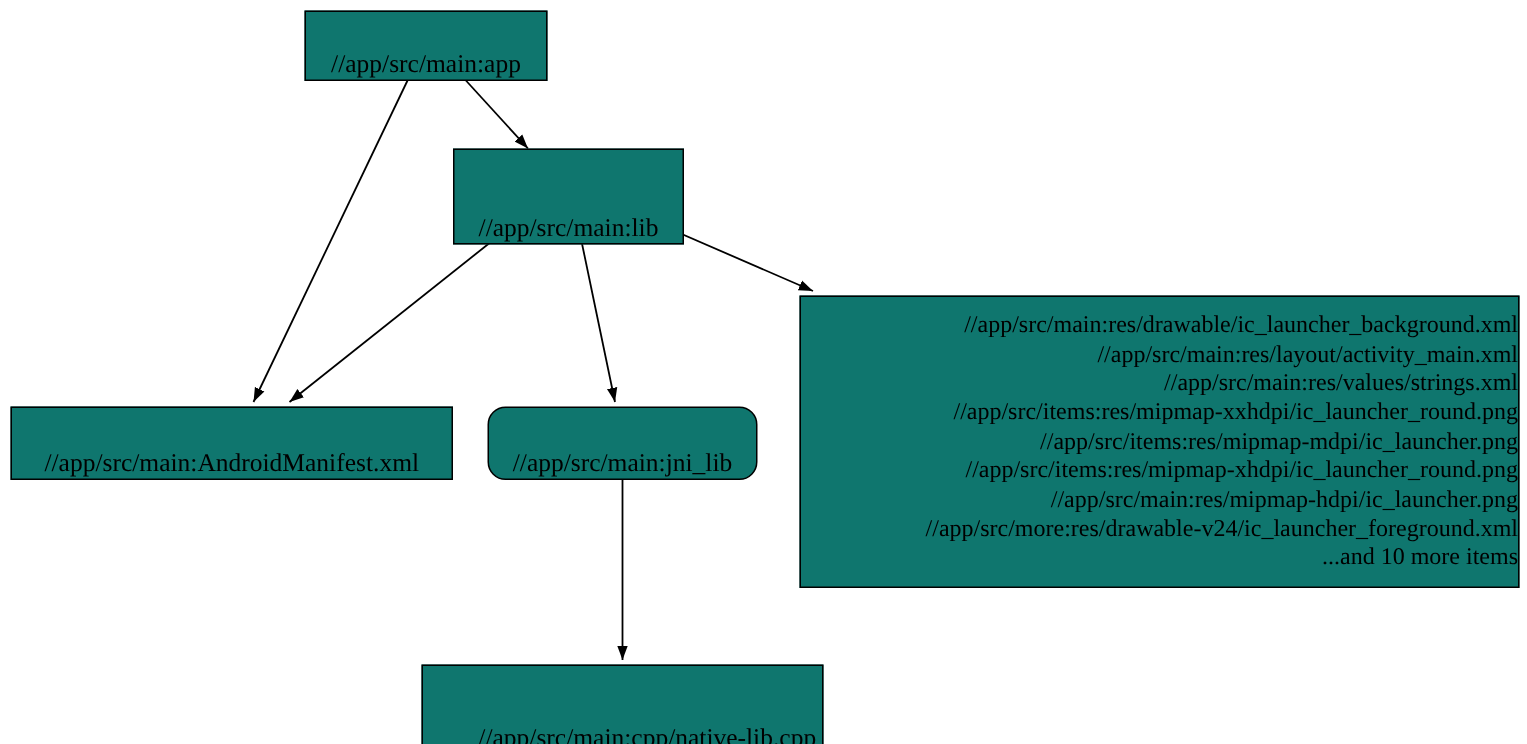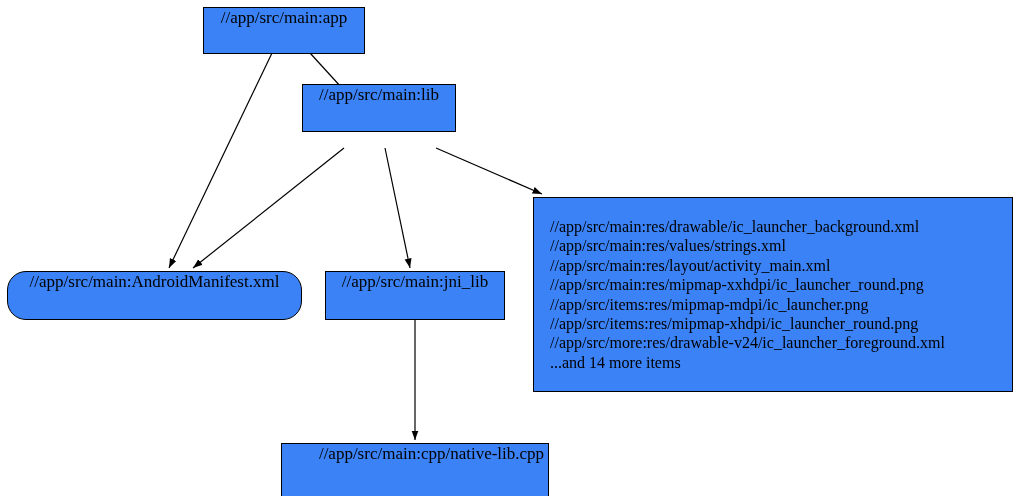--- a/index.html
+++ b/index.html
@@ -24,24 +24,24 @@
     height: 496px;
     display: block;
   }
   .edges line {
     stroke: #000000;
     stroke-width: 1.2;
   }
   .node {
     position: absolute;
     box-sizing: border-box;
-    background: #3b82f6;
+    background: #0f766e;
     border: 1px solid #000000;
     display: flex;
-    align-items: flex-start;
+    align-items: flex-end;
     justify-content: center;
     text-align: center;
     font-size: 17px;
     white-space: nowrap;
     font-family: Liberation Serif, serif;
   }
   .node.multi {
     flex-direction: column;
     font-size: 16px;
     line-height: 19.4px;
@@ -67,40 +67,41 @@
     <line x1="344" y1="148" x2="193" y2="268" marker-end="url(#arrowhead)"></line>
     <line x1="385" y1="148" x2="410" y2="268" marker-end="url(#arrowhead)"></line>
     <line x1="436" y1="148" x2="542" y2="194" marker-end="url(#arrowhead)"></line>
     <line x1="415" y1="319" x2="415" y2="440" marker-end="url(#arrowhead)"></line>
   </svg>
 
   <div class="node" style="left:203px; top:7px; width:162px; height:47px;">
     <span>//app/src/main:app</span>
   </div>
 
-  <div class="node" style="left:302px; top:84px; width:154px; height:48px;">
+  <div class="node" style="left:302px; top:99px; width:154px; height:64px;">
     <span>//app/src/main:lib</span>
   </div>
 
-  <div class="node" style="left:7px; top:271px; width:295px; height:49px;border-radius:19px;">
+  <div class="node" style="left:7px; top:271px; width:295px; height:49px;">
     <span>//app/src/main:AndroidManifest.xml</span>
   </div>
 
-  <div class="node" style="left:325px; top:271px; width:180px; height:49px;">
+  <div class="node" style="left:325px; top:271px; width:180px; height:49px;border-radius:12px;">
     <span>//app/src/main:jni_lib</span>
   </div>
 
   <div class="node multi" style="left:533px; top:197px; width:480px; height:195px;">
     <div>//app/src/main:res/drawable/ic_launcher_background.xml</div>
+    <div>//app/src/main:res/layout/activity_main.xml</div>
     <div>//app/src/main:res/values/strings.xml</div>
-    <div>//app/src/main:res/layout/activity_main.xml</div>
-    <div>//app/src/main:res/mipmap-xxhdpi/ic_launcher_round.png</div>
+    <div>//app/src/items:res/mipmap-xxhdpi/ic_launcher_round.png</div>
     <div>//app/src/items:res/mipmap-mdpi/ic_launcher.png</div>
     <div>//app/src/items:res/mipmap-xhdpi/ic_launcher_round.png</div>
+    <div>//app/src/main:res/mipmap-hdpi/ic_launcher.png</div>
     <div>//app/src/more:res/drawable-v24/ic_launcher_foreground.xml</div>
-    <div>...and 14 more items</div>
+    <div>...and 10 more items</div>
   </div>
 
   <div class="node" style="left:281px; top:443px; width:268px; height:60px;padding-left:33px;">
     <span>//app/src/main:cpp/native-lib.cpp</span>
   </div>
 
 </div>
 
 </body></html>

